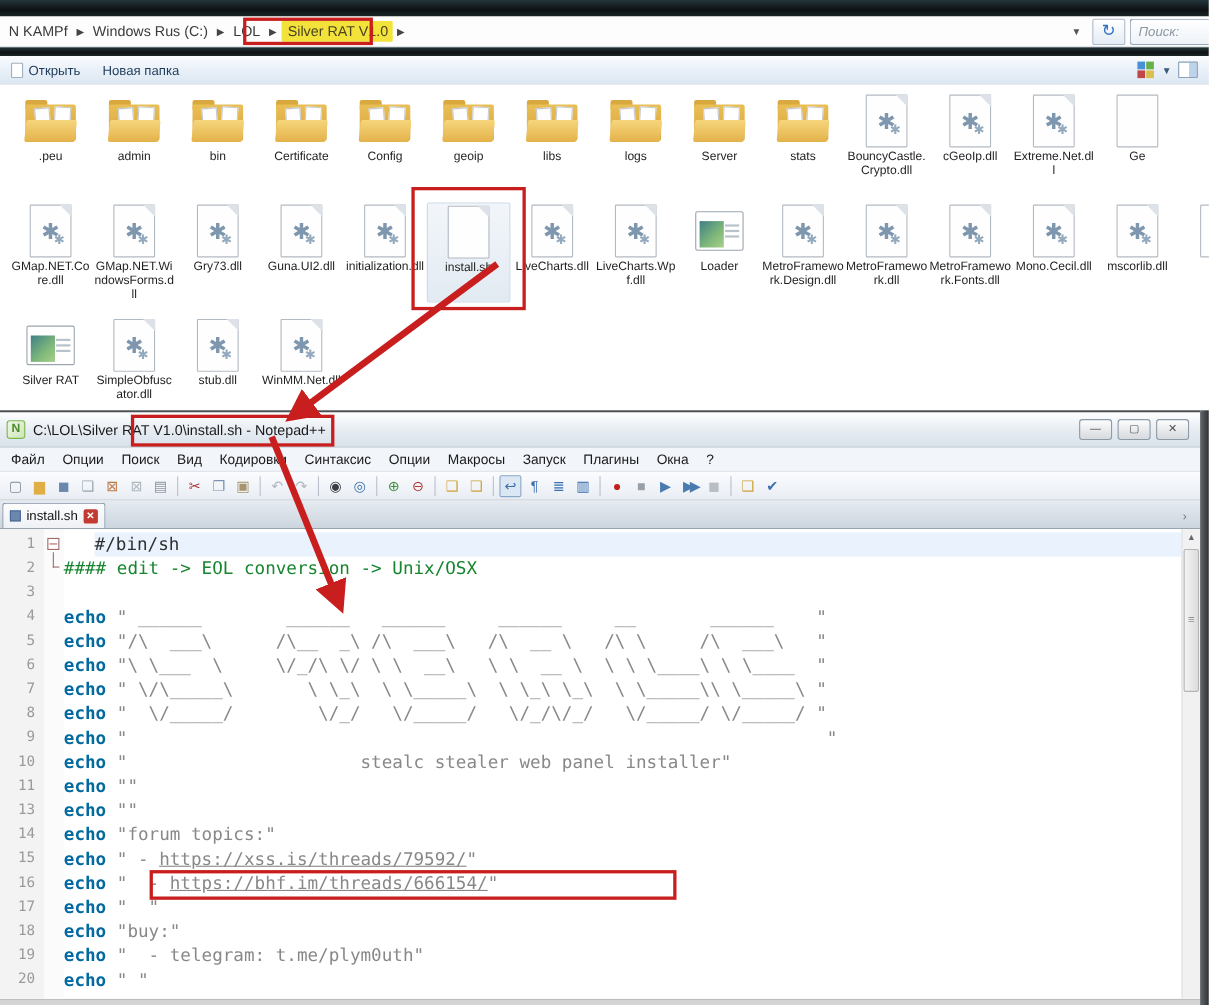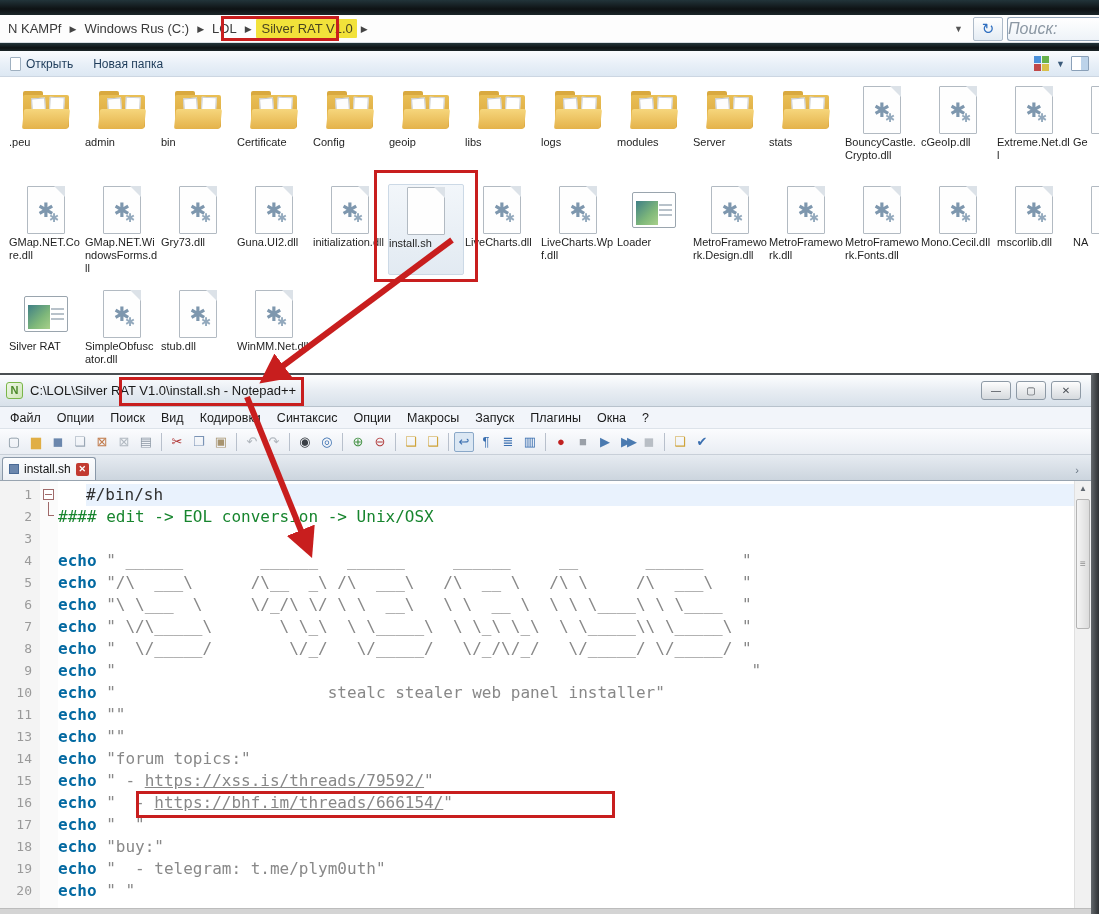--- a/index.html
+++ b/index.html
@@ -13,37 +13,37 @@
   #strip-top { top:0; height:15px; }
   #strip-mid { top:43px; height:8px; }
   #addressbar { position:absolute; top:15px; left:0; width:1099px; height:28px; background:#fdfdfd; border-bottom:1px solid #d8dde2; display:flex; align-items:center; overflow:hidden; }
   #breadcrumb { display:flex; align-items:center; font-size:13px; color:#3a3a3a; padding-left:4px; white-space:nowrap; }
   .crumb { padding:2px 4px; cursor:default; }
   .crumb-sep { font-size:9px; color:#444; padding:0 4px; }
   .crumb.hl { background:#f2e23a; color:#4a4420; border-radius:1px;padding-left:6px; }
   #addr-right { margin-left:auto; display:flex; align-items:center; height:100%; }
   #addr-drop { font-size:9px; color:#555; padding:0 10px; }
   #refresh-btn { width:30px; height:24px; border:1px solid #aebbc9; border-radius:2px; background:linear-gradient(180deg,#fff,#e4ecf4); color:#2f6fc0; font-size:15px; text-align:center; line-height:22px; margin-right:4px; }
-  #search-box { width:92px; height:24px; border:1px solid #93a5b8; border-right:none; border-radius:3px 0 0 3px; background:linear-gradient(180deg,#fff,#eef3f8); font-size:16px; font-style:italic; color:#8b97a3; line-height:22px; overflow:hidden; white-space:nowrap; }
+  #search-box { width:72px; height:24px; border:1px solid #93a5b8; border-right:none; border-radius:3px 0 0 3px; background:linear-gradient(180deg,#fff,#eef3f8); font-size:12px; font-style:italic; color:#8b97a3; line-height:22px; padding-left:7px; overflow:hidden; white-space:nowrap; }
   #cmdbar { position:absolute; top:51px; left:0; width:1099px; height:26px; background:linear-gradient(180deg,#fafcfe,#e9f0f8 50%,#dde8f3); border-bottom:1px solid #ccd6e2; display:flex; align-items:center; font-size:12px; color:#1e3c5a; }
   .cmd-item { display:flex; align-items:center; gap:5px; padding:0 10px; height:100%; }
   .mini-page { width:11px; height:14px; background:#fff; border:1px solid #9fb0c0; border-radius:1px; }
   #cmd-right { margin-left:auto; display:flex; align-items:center; gap:6px; padding-right:10px; }
   #view-grid { width:16px; height:16px; display:grid; grid-template-columns:7px 7px; grid-template-rows:7px 7px; gap:1px; }
   #view-grid span:nth-child(1){background:#4a90d9;} #view-grid span:nth-child(2){background:#67b14b;}
   #view-grid span:nth-child(3){background:#c04848;} #view-grid span:nth-child(4){background:#d9c04a;}
   #view-drop { font-size:9px; color:#3a5a7a; }
   #preview-icon { width:18px; height:15px; border:1px solid #8aa0b8; background:linear-gradient(90deg,#fff 55%,#bcd3ea 55%); border-radius:1px; }
   #filegrid { position:absolute; top:77px; left:0; width:1099px; height:294px; background:#fff; }
   .file-row { position:absolute; left:8px; display:flex; }
   #row-0 { top:7px; } #row-1 { top:107px; } #row-2 { top:211px; }
   .file-item { width:76px; display:flex; flex-direction:column; align-items:center; flex-shrink:0; }
   .file-item.selected { background:linear-gradient(180deg,#f2f6fa,#e2eaf2); border:1px solid #ccd9e6; border-radius:2px; }
   .icon-box { width:54px; height:52px; position:relative; display:flex; align-items:center; justify-content:center; }
-  .file-label { font-size:11px; line-height:13px; color:#1f1f1f; text-align:left; width:74px; word-break:break-all; }
+  .file-label { font-size:11px; line-height:13px; color:#1f1f1f; text-align:center; width:74px; word-break:break-all; }
   
   .ic-folder { width:46px; height:38px; position:relative; }
   .ic-folder .back { position:absolute; top:0; left:0; width:20px; height:8px; background:#d9a93f; border-radius:2px 2px 0 0; }
   .ic-folder .body { position:absolute; top:4px; left:0; width:46px; height:33px; background:linear-gradient(180deg,#e9bf55,#d9a23a); border-radius:2px; }
   .ic-folder .paper { position:absolute; top:7px; left:9px; width:14px; height:28px; background:#fdfdfd; border:1px solid #c5c9cd; transform:rotate(-4deg); }
   .ic-folder .paper2 { position:absolute; top:6px; left:26px; width:15px; height:30px; background:#fff; border:1px solid #c9cdd1; transform:rotate(3deg); }
   .ic-folder .front { position:absolute; bottom:0; left:0; width:46px; height:20px; background:linear-gradient(180deg,#f6d67c,#e4b24a); border-radius:2px 2px 2px 2px; transform:skewX(-6deg); }
   
   .ic-page { width:38px; height:48px; background:#fefefe; border:1px solid #b2bac2; border-radius:1px; position:relative; display:flex; align-items:center; justify-content:center; }
   .ic-page .corner { position:absolute; top:-1px; right:-1px; width:0; height:0; border-style:solid; border-width:0 11px 11px 0; border-color:transparent #dce2e8 transparent transparent; }
@@ -249,32 +249,20 @@
           <div class="file-item">
             <div class="icon-box">
               <div class="ic-folder">
                 <span class="back"></span>
                 <span class="body"></span>
                 <span class="paper"></span>
                 <span class="paper2"></span>
                 <span class="front"></span>
               </div>
             </div>
-            <div class="file-label">modules</div>
-          </div>
-          <div class="file-item">
-            <div class="icon-box">
-              <div class="ic-folder">
-                <span class="back"></span>
-                <span class="body"></span>
-                <span class="paper"></span>
-                <span class="paper2"></span>
-                <span class="front"></span>
-              </div>
-            </div>
             <div class="file-label">Server</div>
           </div>
           <div class="file-item">
             <div class="icon-box">
               <div class="ic-folder">
                 <span class="back"></span>
                 <span class="body"></span>
                 <span class="paper"></span>
                 <span class="paper2"></span>
                 <span class="front"></span>

